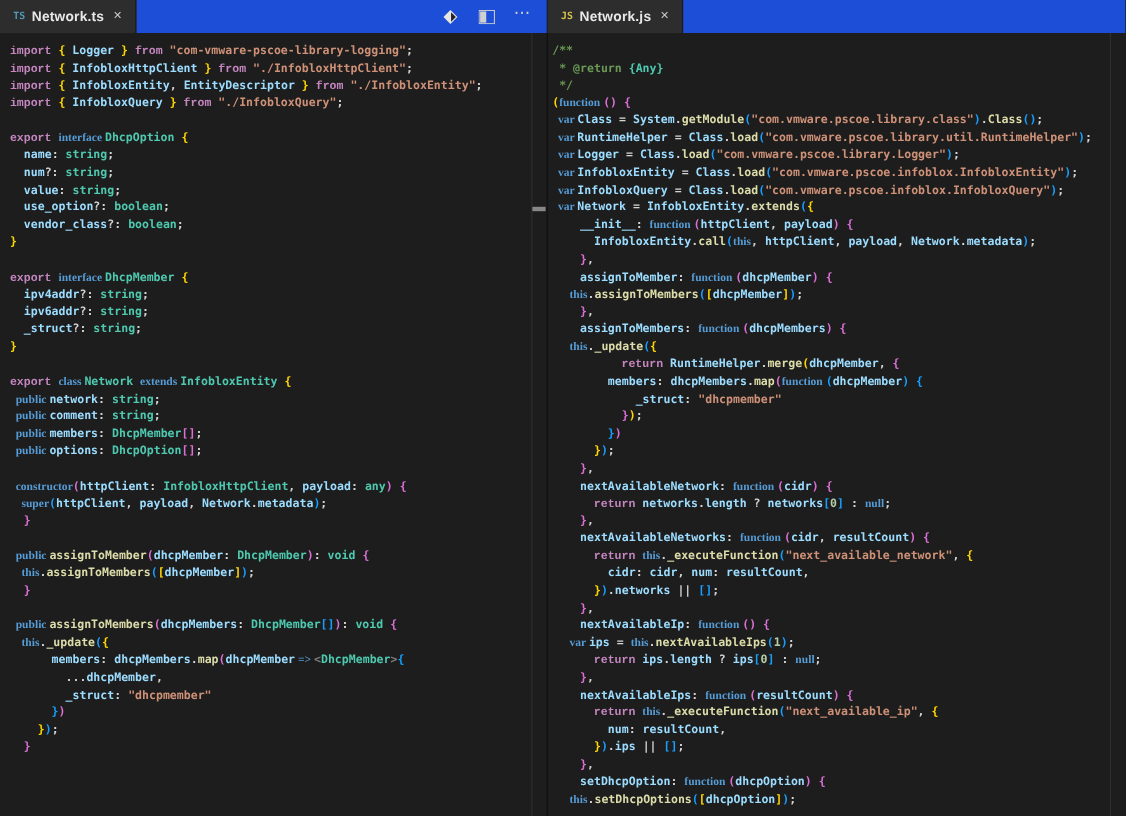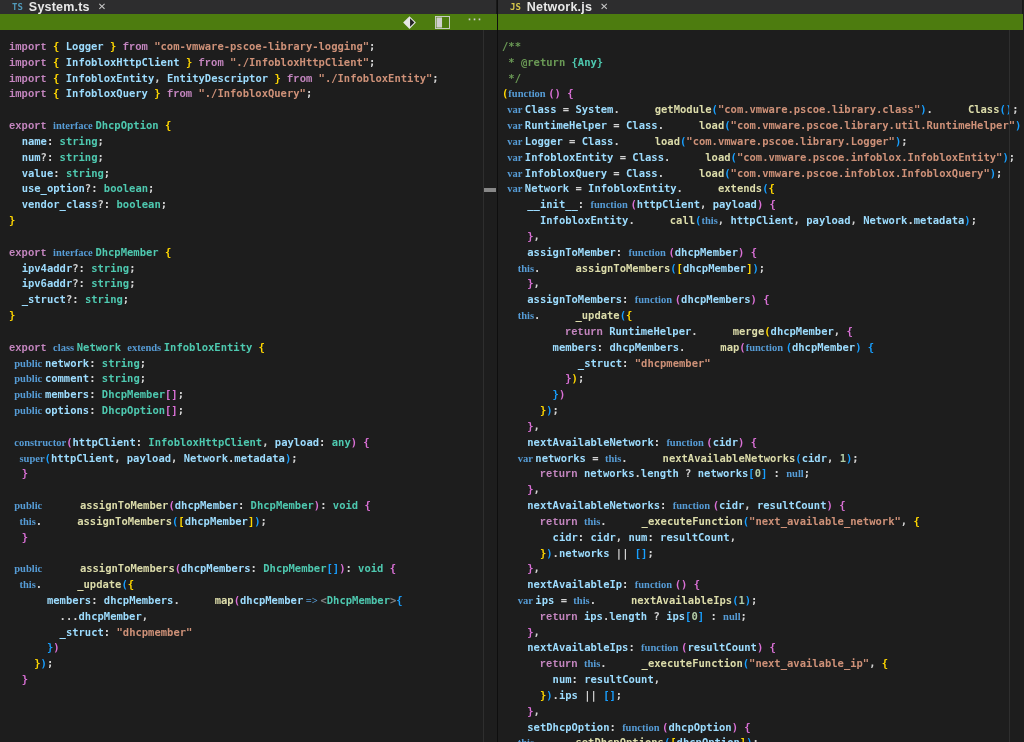--- a/index.html
+++ b/index.html
@@ -5,59 +5,59 @@
   * { margin:0; padding:0; box-sizing:border-box; }
   html,body { width:1024px; height:742px; overflow:hidden; background:#1d1d1d; }
   body { font-family:"Liberation Sans", sans-serif; }
 
   .workbench { display:flex; width:1024px; height:742px; }
 
   .editor-group { position:relative; height:742px; background:#1d1d1d; }
   .editor-group.left  { width:498px; border-right:1px solid #0e0e0e; }
   .editor-group.right { width:525px; }
 
-  .tab-bar { height:30px; background:#4d7c0f; display:flex; align-items:stretch;flex-direction:column; }
+  .tab-bar { height:30px; background:#1d4ed8; display:flex; align-items:stretch; }
   .tab { display:flex; align-items:center; gap:6px; padding:0 10px 0 12px;
          background:#2d2d2e; border-right:1px solid #191919; cursor:pointer; }
   .tab-title { color:#e9e9e9; font-size:12.5px; font-weight:bold; letter-spacing:.2px; }
   .lang-badge { font-family:"DejaVu Sans Mono", monospace; font-size:9px; font-weight:bold; }
   .lang-ts { color:#519aba; }
   .lang-js { color:#d4c54b; }
   .tab-close { color:#c9c9c9; font-size:10px; padding:2px 2px; line-height:1; }
   .tab-actions { margin-left:auto; display:flex; align-items:center; gap:17px; padding-right:14px; }
   .tab-actions .act { width:16px; height:16px; display:flex; align-items:center; justify-content:center; cursor:pointer; }
   .more-glyph { color:#cdcdcd; font-size:15px; letter-spacing:1px; line-height:0; padding-bottom:6px; }
 
   .editor { position:relative; height:712px; overflow:hidden; cursor:text; }
   .code { padding-top:9px; }
   .left  .code { padding-left:9px; }
   .right .code { padding-left:4px; }
   .line { height:15.84px; white-space:pre; font-family:"DejaVu Sans Mono", monospace;
           font-size:10.5px; font-weight:bold; line-height:15.84px; color:#d4d4d4; }
 
   .t-p{color:var(--p);font-family:Liberation Mono, monospace;} .t-k{color:var(--k);font-family:Liberation Serif, serif;} .t-t{color:var(--t);}
-  .t-v{color:var(--v);} .t-f{color:var(--f);margin-left:35px;} .t-s{color:var(--s);}
+  .t-v{color:var(--v);} .t-f{color:var(--f);} .t-s{color:var(--s);}
   .t-n{color:var(--n);} .t-c{color:var(--c);} .t-d{color:var(--d);}
   .t-g{color:var(--g);} .t-m{color:var(--m);} .t-b{color:var(--b);}
   .t-a{color:var(--a);}
 
   .overview-ruler { position:absolute; top:30px; bottom:0; width:14px; right:0; }
   .ruler-border { position:absolute; top:0; bottom:0; left:0; width:1px; background:#2e2e2e; }
   .cursor-mark { position:absolute; top:158px; left:1px; width:12px; height:4px; background:#9a9a9a; opacity:.85; }
 </style>
 </head>
 <body>
 
 <div class="workbench">
 
   <div class="editor-group left">
     <div class="tab-bar">
       <div class="tab">
         <span class="lang-badge lang-ts">TS</span>
-        <span class="tab-title">System.ts</span>
+        <span class="tab-title">Network.ts</span>
         <span class="tab-close">✕</span>
       </div>
       <div class="tab-actions">
         <span class="act">
           <svg width="15" height="15" viewBox="0 0 16 16">
             <path d="M8 1.2 L14.8 8 L8 14.8 L1.2 8 Z" fill="#e6e6e6"></path>
             <path d="M8.6 3.4 L13.2 8 L8.6 12.6 Z" fill="#222223"></path>
           </svg>
         </span>
         <span class="act">
@@ -149,21 +149,20 @@
           <div class="line"><span class="t-v">    assignToMembers</span><span class="t-d">: </span><span class="t-k">function </span><span class="t-m">(</span><span class="t-v">dhcpMembers</span><span class="t-m">)</span><span class="t-d"> </span><span class="t-m">{</span></div>
           <div class="line"><span class="t-k">      this</span><span class="t-d">.</span><span class="t-f">_update</span><span class="t-b">(</span><span class="t-g">{</span></div>
           <div class="line"><span class="t-p">          return </span><span class="t-v">RuntimeHelper</span><span class="t-d">.</span><span class="t-f">merge</span><span class="t-g">(</span><span class="t-v">dhcpMember</span><span class="t-d">, </span><span class="t-m">{</span></div>
           <div class="line"><span class="t-v">        members</span><span class="t-d">: </span><span class="t-v">dhcpMembers</span><span class="t-d">.</span><span class="t-f">map</span><span class="t-m">(</span><span class="t-k">function </span><span class="t-b">(</span><span class="t-v">dhcpMember</span><span class="t-b">)</span><span class="t-d"> </span><span class="t-b">{</span></div>
           <div class="line"><span class="t-v">            _struct</span><span class="t-d">: </span><span class="t-s">"dhcpmember"</span></div>
           <div class="line"><span class="t-m">          }</span><span class="t-g">)</span><span class="t-d">;</span></div>
           <div class="line"><span class="t-b">        }</span><span class="t-m">)</span></div>
           <div class="line"><span class="t-g">      }</span><span class="t-b">)</span><span class="t-d">;</span></div>
           <div class="line"><span class="t-m">    }</span><span class="t-d">,</span></div>
           <div class="line"><span class="t-v">    nextAvailableNetwork</span><span class="t-d">: </span><span class="t-k">function </span><span class="t-m">(</span><span class="t-v">cidr</span><span class="t-m">)</span><span class="t-d"> </span><span class="t-m">{</span></div>
-          <div class="line"><span class="t-k">      var </span><span class="t-v">networks</span><span class="t-d"> = </span><span class="t-k">this</span><span class="t-d">.</span><span class="t-f">nextAvailableNetworks</span><span class="t-b">(</span><span class="t-v">cidr</span><span class="t-d">, </span><span class="t-n">1</span><span class="t-b">)</span><span class="t-d">;</span></div>
           <div class="line"><span class="t-p">      return </span><span class="t-v">networks</span><span class="t-d">.</span><span class="t-v">length</span><span class="t-d"> ? </span><span class="t-v">networks</span><span class="t-b">[</span><span class="t-n">0</span><span class="t-b">]</span><span class="t-d"> : </span><span class="t-k">null</span><span class="t-d">;</span></div>
           <div class="line"><span class="t-m">    }</span><span class="t-d">,</span></div>
           <div class="line"><span class="t-v">    nextAvailableNetworks</span><span class="t-d">: </span><span class="t-k">function </span><span class="t-m">(</span><span class="t-v">cidr</span><span class="t-d">, </span><span class="t-v">resultCount</span><span class="t-m">)</span><span class="t-d"> </span><span class="t-m">{</span></div>
           <div class="line"><span class="t-p">      return </span><span class="t-k">this</span><span class="t-d">.</span><span class="t-f">_executeFunction</span><span class="t-b">(</span><span class="t-s">"next_available_network"</span><span class="t-d">, </span><span class="t-g">{</span></div>
           <div class="line"><span class="t-v">        cidr</span><span class="t-d">: </span><span class="t-v">cidr</span><span class="t-d">, </span><span class="t-v">num</span><span class="t-d">: </span><span class="t-v">resultCount</span><span class="t-d">,</span></div>
           <div class="line"><span class="t-g">      }</span><span class="t-b">)</span><span class="t-d">.</span><span class="t-v">networks</span><span class="t-d"> || </span><span class="t-b">[]</span><span class="t-d">;</span></div>
           <div class="line"><span class="t-m">    }</span><span class="t-d">,</span></div>
           <div class="line"><span class="t-v">    nextAvailableIp</span><span class="t-d">: </span><span class="t-k">function </span><span class="t-m">()</span><span class="t-d"> </span><span class="t-m">{</span></div>
           <div class="line"><span class="t-k">      var </span><span class="t-v">ips</span><span class="t-d"> = </span><span class="t-k">this</span><span class="t-d">.</span><span class="t-f">nextAvailableIps</span><span class="t-b">(</span><span class="t-n">1</span><span class="t-b">)</span><span class="t-d">;</span></div>
           <div class="line"><span class="t-p">      return </span><span class="t-v">ips</span><span class="t-d">.</span><span class="t-v">length</span><span class="t-d"> ? </span><span class="t-v">ips</span><span class="t-b">[</span><span class="t-n">0</span><span class="t-b">]</span><span class="t-d"> : </span><span class="t-k">null</span><span class="t-d">;</span></div>

